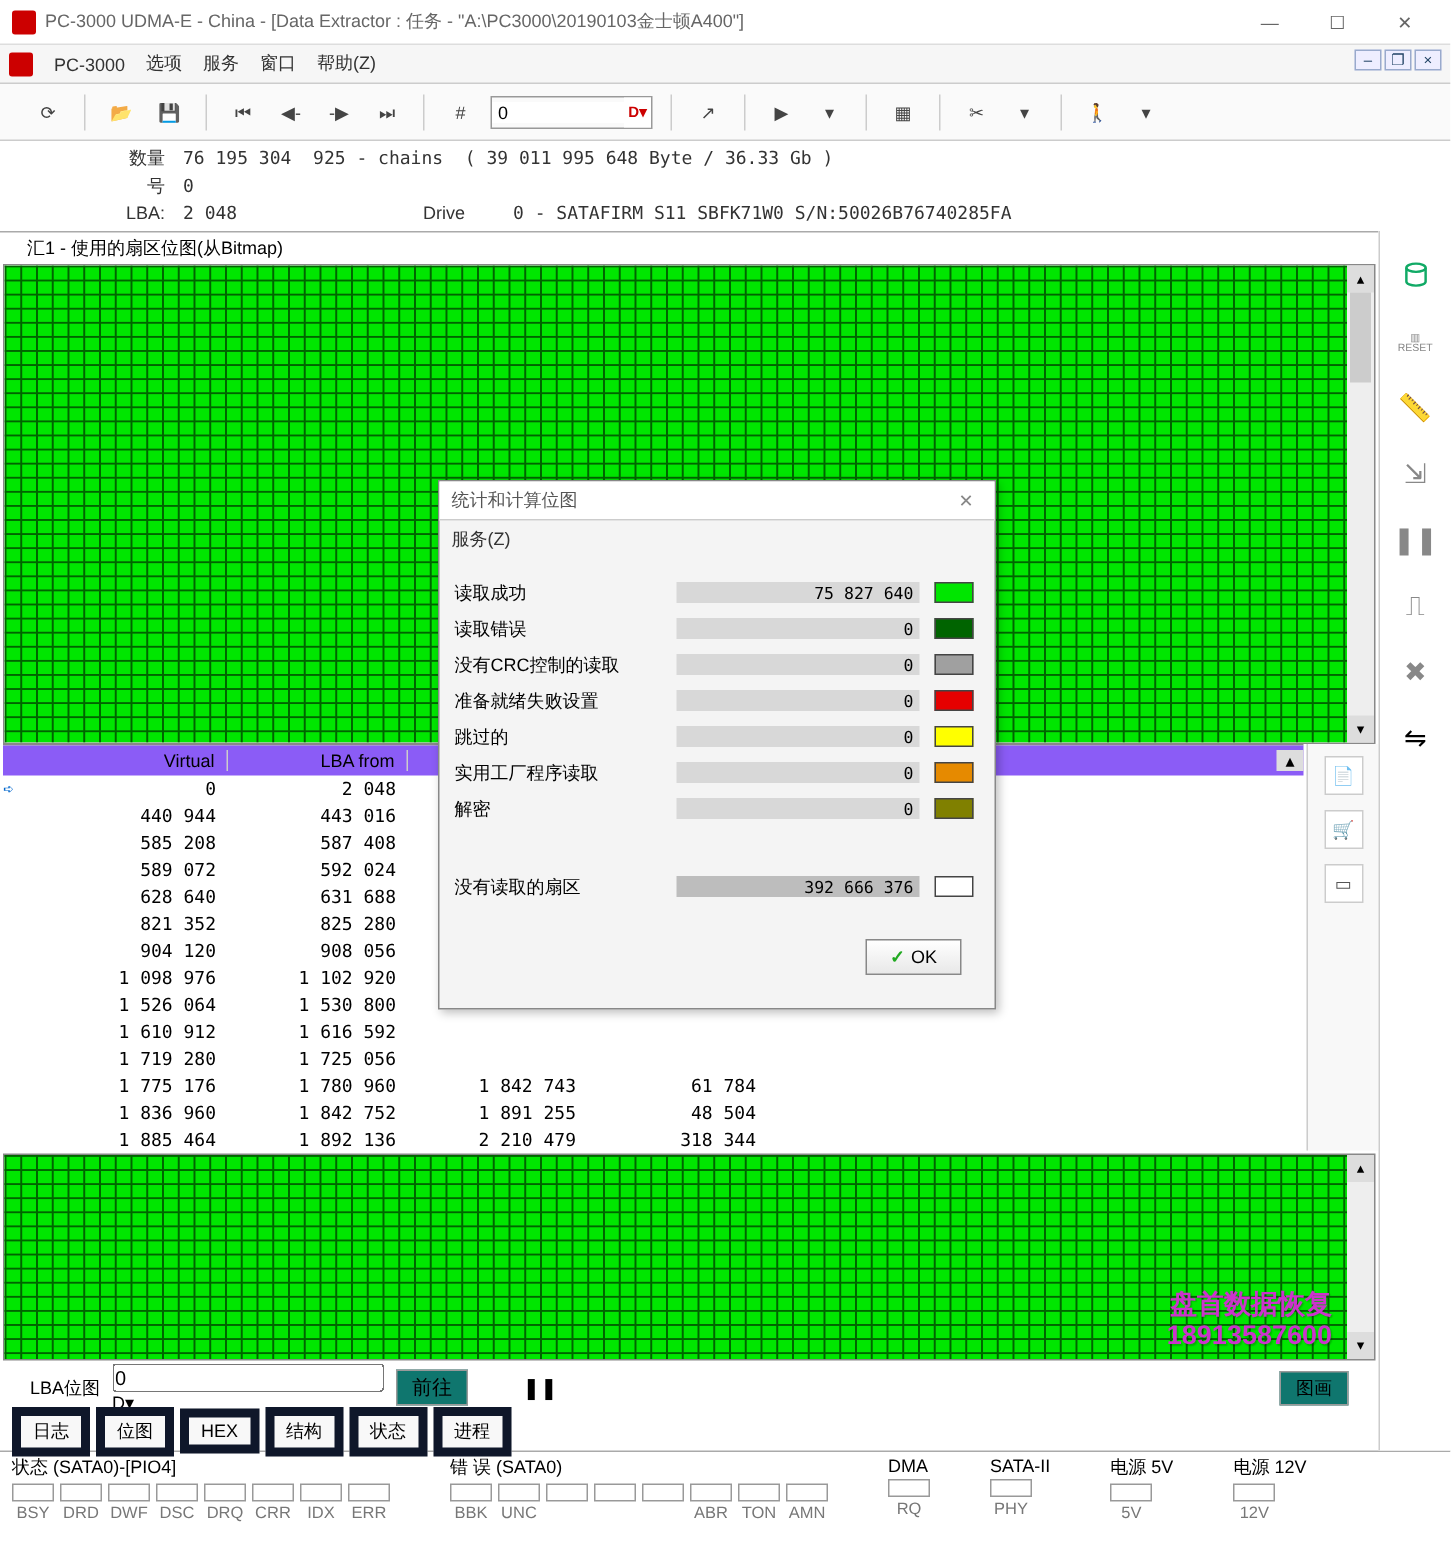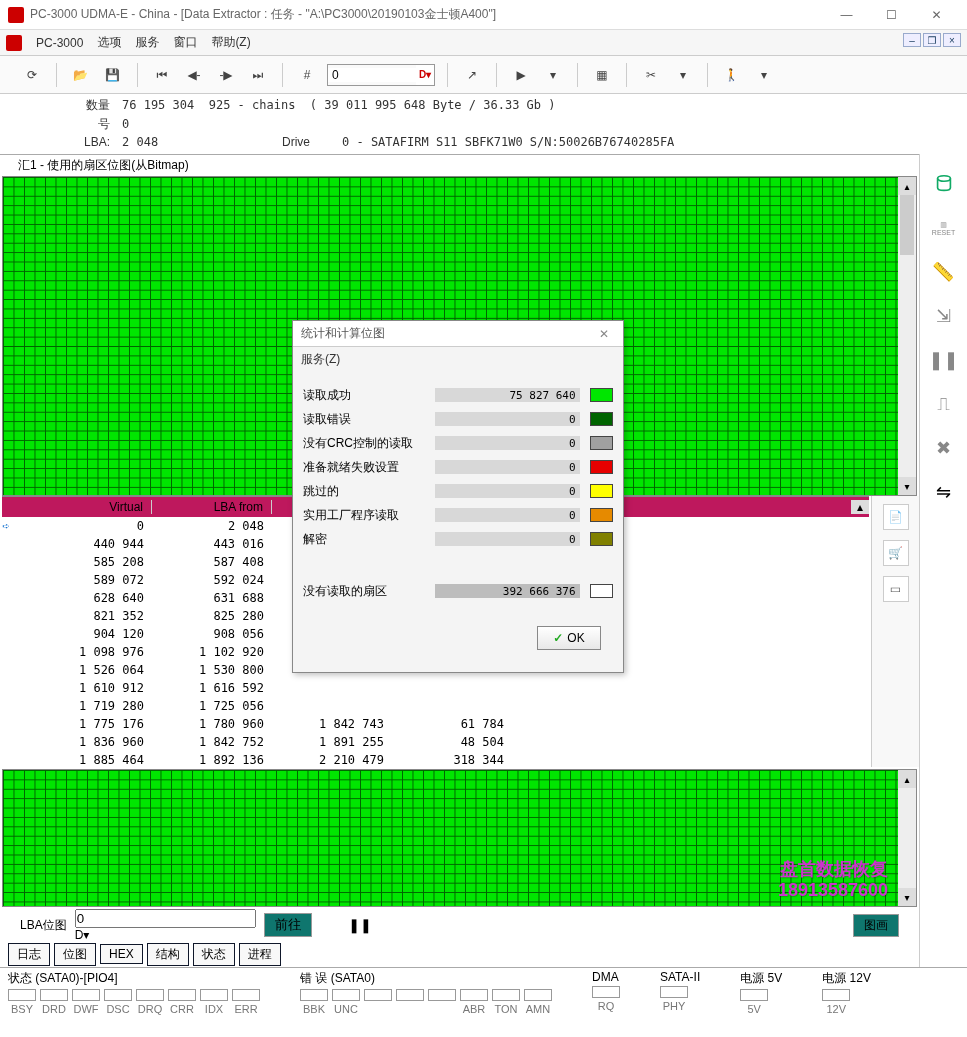--- a/index.html
+++ b/index.html
@@ -29,46 +29,46 @@
 .side-tools .st { width: 28px; height: 28px; display: flex; align-items: center; justify-content: center; color: #888; font-size: 18px; }
 .side-tools .on { color: #1a6; }
 .side-tools .st svg { width: 22px; height: 22px; }
 .bitmap-title { font-size: 12px; padding: 2px 6px; color: #000; margin-left: 12px; }
 .bitmap-area { position: relative; height: 320px; border: 1px solid #888; margin: 0 2px; overflow: hidden; }
 .bitmap-grid { position: absolute; inset: 0; right: 18px; background-image: linear-gradient(#006400 1px, transparent 1px), linear-gradient(90deg, #006400 1px, transparent 1px); background-size: 10.5px 9.4px; background-color: #00e600; }
 .vscroll { position: absolute; right: 0; top: 0; bottom: 0; width: 18px; background: #eee; }
 .vscroll .arr { height: 18px; background: #ddd; display: flex; align-items: center; justify-content: center; font-size: 10px; }
 .vscroll .thumb { position: absolute; left: 2px; right: 2px; top: 18px; height: 60px; background: #ccc; }
 .data-table { flex: 1; display: flex; flex-direction: column; border-top: 1px solid #888; margin: 0 2px; position: relative; }
-.tbl-head { display: flex; background: #be185d; height: 20px; align-items: center; font-size: 12px; }
+.tbl-head { display: flex; background: #8b5cf6; height: 20px; align-items: center; font-size: 12px; }
 .tbl-head .col { border-right: 1px solid #ccc; padding: 0 8px; text-align: right; }
 .tbl-body { font-family: Consolas, monospace; font-size: 12px; overflow: hidden; }
 .tbl-body .row { display: flex; height: 18px; align-items: center; }
 .tbl-body .cell { text-align: right; padding-right: 8px; white-space: pre; }
 .c-virtual { width: 150px; }
 .c-lbafrom { width: 120px; }
 .c-lbato { width: 120px; }
 .c-size { width: 120px; }
 .side-tools2 { width: 48px; background: #f8f8f8; border-left: 1px solid #ccc; display: flex; flex-direction: column; align-items: center; gap: 10px; padding-top: 8px; }
 .side-tools2 .st2 { width: 26px; height: 26px; border: 1px solid #ccc; display: flex; align-items: center; justify-content: center; color: #555; background: #fff; }
 .bottom-bitmap { position: relative; height: 138px; border: 1px solid #888; margin: 2px; }
 .bottom-bitmap .bitmap-grid { right: 18px; }
 .watermark { position: absolute; right: 28px; bottom: 4px; color: #c3c; font-weight: bold; font-size: 18px; text-align: right; line-height: 1.2; z-index: 5; text-shadow: 1px 1px 1px rgba(0,0,0,0.2); }
 .lba-ctrl { display: flex; align-items: center; gap: 8px; padding: 4px 20px; height: 32px; }
 .lba-ctrl .btn { border: 1px solid #999; background: #0f766e; padding: 2px 10px; }
 .lba-ctrl .pause { font-size: 14px; }
 .tabs-row { display: flex; gap: 4px; padding: 2px 8px; height: 26px; align-items: center; }
-.tabs-row .tab { border: 1px solid #0f172a; padding: 2px 8px; font-size: 12px; background: #f8f8f8; cursor: pointer; }
+.tabs-row .tab { border: 6px solid #0f172a; padding: 2px 8px; font-size: 12px; background: #f8f8f8; cursor: pointer; }
 .status-bottom { border-top: 1px solid #aaa; height: 56px; padding: 2px 8px; }
 .status-groups { display: flex; gap: 40px; }
 .sg-title { font-size: 12px; margin-bottom: 2px; }
 .sg-items { display: flex; gap: 4px; }
 .sg-item { display: flex; flex-direction: column; align-items: center; font-size: 11px; color: #777; }
 .sg-item .box { width: 28px; height: 12px; border: 1px solid #999; background: #fff; margin-bottom: 2px; }
-.dialog { position: absolute; left: 292px; top: 320px; width: 332px; background: #f4f4f4; border: 1px solid #888; box-shadow: 2px 2px 6px rgba(0,0,0,0.25); z-index: 100; }
+.dialog { position: absolute; left: 292px; top: 320px; width: 372px; background: #f4f4f4; border: 1px solid #888; box-shadow: 2px 2px 6px rgba(0,0,0,0.25); z-index: 100; }
 .dialog .dtitle { background: #fff; border-bottom: 1px solid #ccc; padding: 4px 8px; color: #555; display: flex; align-items: center; }
 .dialog .dtitle .sp { flex: 1; }
 .dialog .dtitle .close { width: 22px; text-align: center; color: #888; }
 .dialog .dmenu { padding: 4px 8px; color: #333; }
 .dialog .dbody { padding: 14px 10px 10px; }
 .statrow { display: flex; align-items: center; margin-bottom: 6px; height: 18px; }
 .statrow .slbl { width: 148px; font-size: 12px; }
 .statrow .sbar { width: 162px; height: 14px; background: #d8d8d8; position: relative; text-align: right; padding-right: 4px; font-size: 11px; font-family: Consolas, monospace; display: flex; align-items: center; justify-content: flex-end; }
 .statrow .scolor { width: 26px; height: 14px; margin-left: 10px; border: 1px solid #444; }
 .dialog-gap { height: 28px; }

